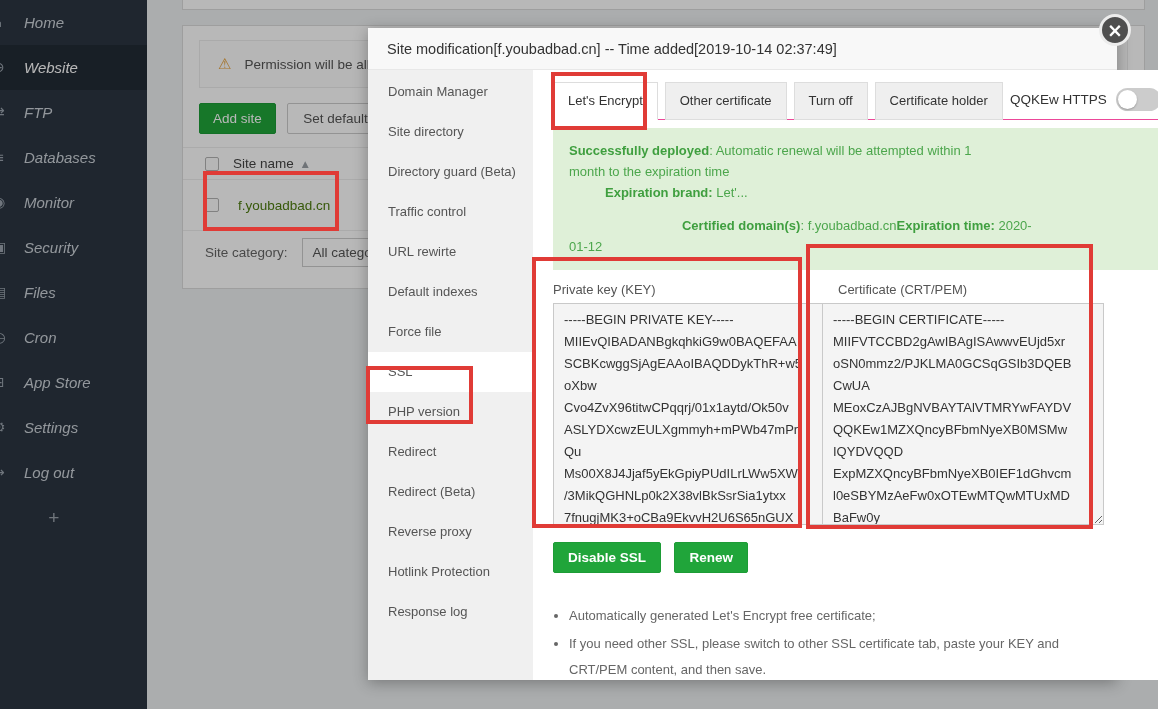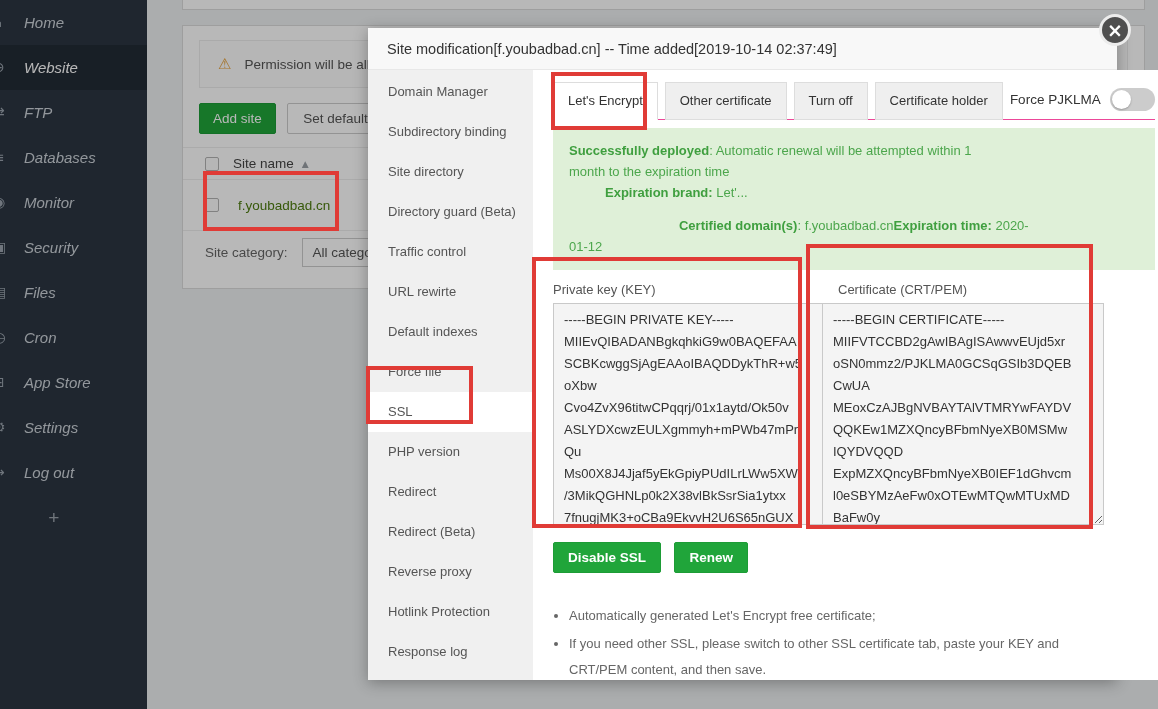--- a/index.html
+++ b/index.html
@@ -191,21 +191,20 @@
 </div>
 
 <div class="overlay"></div>
 
 <div class="modal">
   <div class="modal-close icon">×</div>
   <div class="modal-title">Site modification[f.youbadbad.cn] -- Time added[2019-10-14 02:37:49]</div>
   <div class="modal-body">
     <div class="m-menu">
       <div class="m-item">Domain Manager</div>
-      <div class="m-item">Subdirectory binding</div>
       <div class="m-item">Site directory</div>
       <div class="m-item">Directory guard (Beta)</div>
       <div class="m-item">Traffic control</div>
       <div class="m-item">URL rewirte</div>
       <div class="m-item">Default indexes</div>
       <div class="m-item">Force file</div>
       <div class="m-item active">SSL</div>
       <div class="m-item">PHP version</div>
       <div class="m-item">Redirect</div>
       <div class="m-item">Redirect (Beta)</div>
@@ -214,21 +213,21 @@
       <div class="m-item">Response log</div>
     </div>
 
     <div class="m-content">
       <div class="tabs">
         <span class="tab active">Let's Encrypt</span>
         <span class="tab">Other certificate</span>
         <span class="tab">Turn off</span>
         <span class="tab">Certificate holder</span>
         <span class="force-https">
-          <span>Force PJKLMA</span>
+          <span>QQKEw HTTPS</span>
           <span class="toggle">
               <span class="knob"></span>
             </span>
         </span>
       </div>
 
       <div class="alert-green">
         <div class="al-1"><b>Successfully deployed</b><span>: Automatic renewal will be attempted within 1 month to the expiration time</span></div>
         <div class="al-2"><b>Expiration brand:</b><span> Let'...</span></div>
         <div class="al-3">

